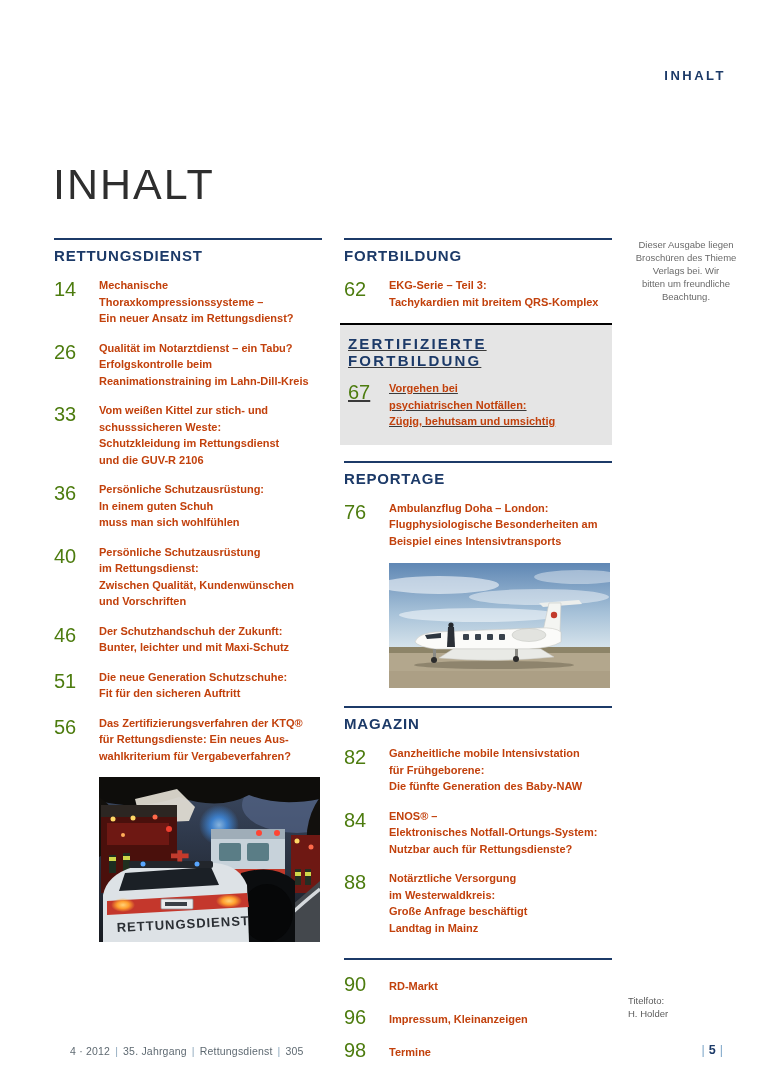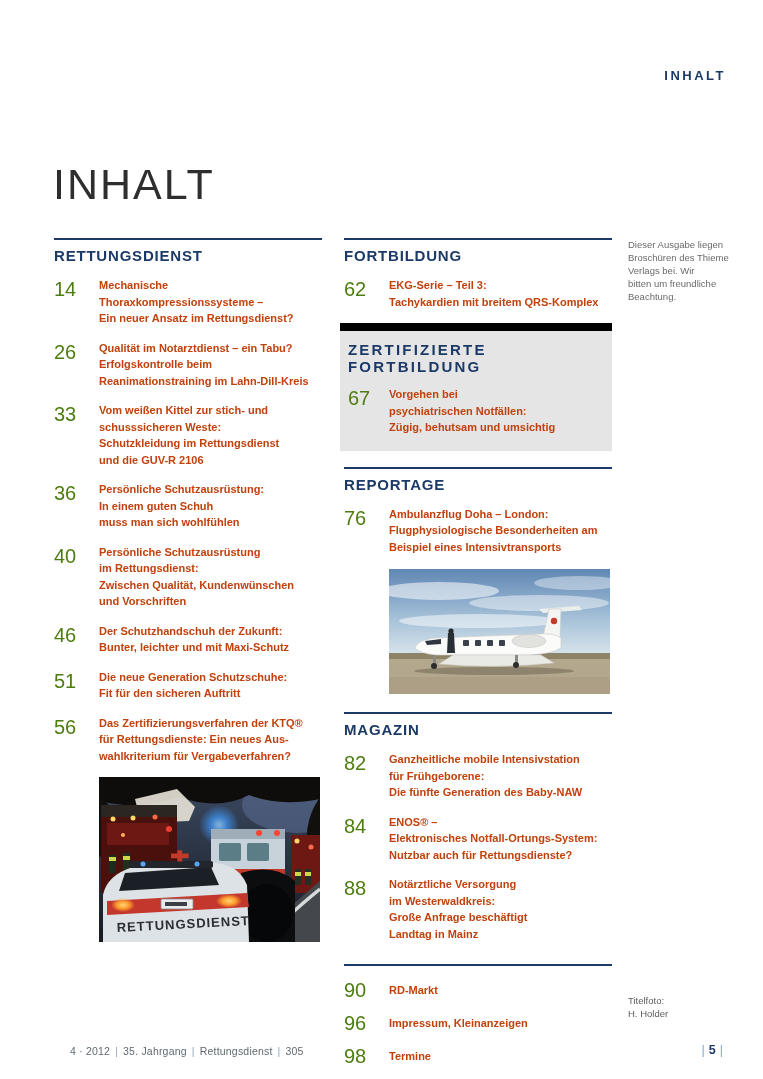--- a/index.html
+++ b/index.html
@@ -31,39 +31,39 @@
   .entry .pg {
     flex:0 0 45px; font-size:20px; line-height:1; padding-top:2px;
     color:#4d7c0f; font-weight:400;
   }
   .entry .ti {
     font-size:11px; font-weight:bold; line-height:16.5px; color:#c2410c;
     white-space:pre-line;
   }
 
   .gray-box {
-    background:#e5e5e5; border-top:8px solid #000000;
-    padding:8px 8px 2px 8px; margin:3px 0 16px -4px;
+    background:#e5e5e5; border-top:2px solid #000000;
+    padding:8px 8px 2px 8px; margin:3px 0 16px -4px;text-decoration:underline;
   }
   .gray-box .sec-heading { margin:2px 0 11px 0; letter-spacing:2.2px; }
   .gray-box .entry .pg { flex-basis:41px; }
 
   .photo { margin-left:45px; display:block; }
   .photo svg { display:block; }
   .photo-left  { margin-top:11px; }
   .photo-right { margin:14px 0 18px 45px; }
 
   .bottom-group { margin-top:22px; }
   .bottom-group .rule { margin-bottom:12px; }
-  .bottom-group .entry { margin-bottom:11px; align-items:flex-start; }
+  .bottom-group .entry { margin-bottom:11px; align-items:flex-end; }
   .bottom-group .entry .ti { padding-top:4px; }
 
   .margin-note {
     position:absolute; left:628px; top:222px; width:116px;
-    font-size:9.5px; line-height:13px; color:#6a6a6a;
+    font-size:9.5px; line-height:13px; color:#6a6a6a;text-align:center;
   }
   .credits {
     position:absolute; left:628px; top:978px; width:116px;
     font-size:9.5px; line-height:13px; color:#5c5c5c;
   }
 
   .footer-left {
     position:absolute; left:70px; top:1029px;
     font-size:10.5px; color:#5f6a72; letter-spacing:0.2px;
   }

